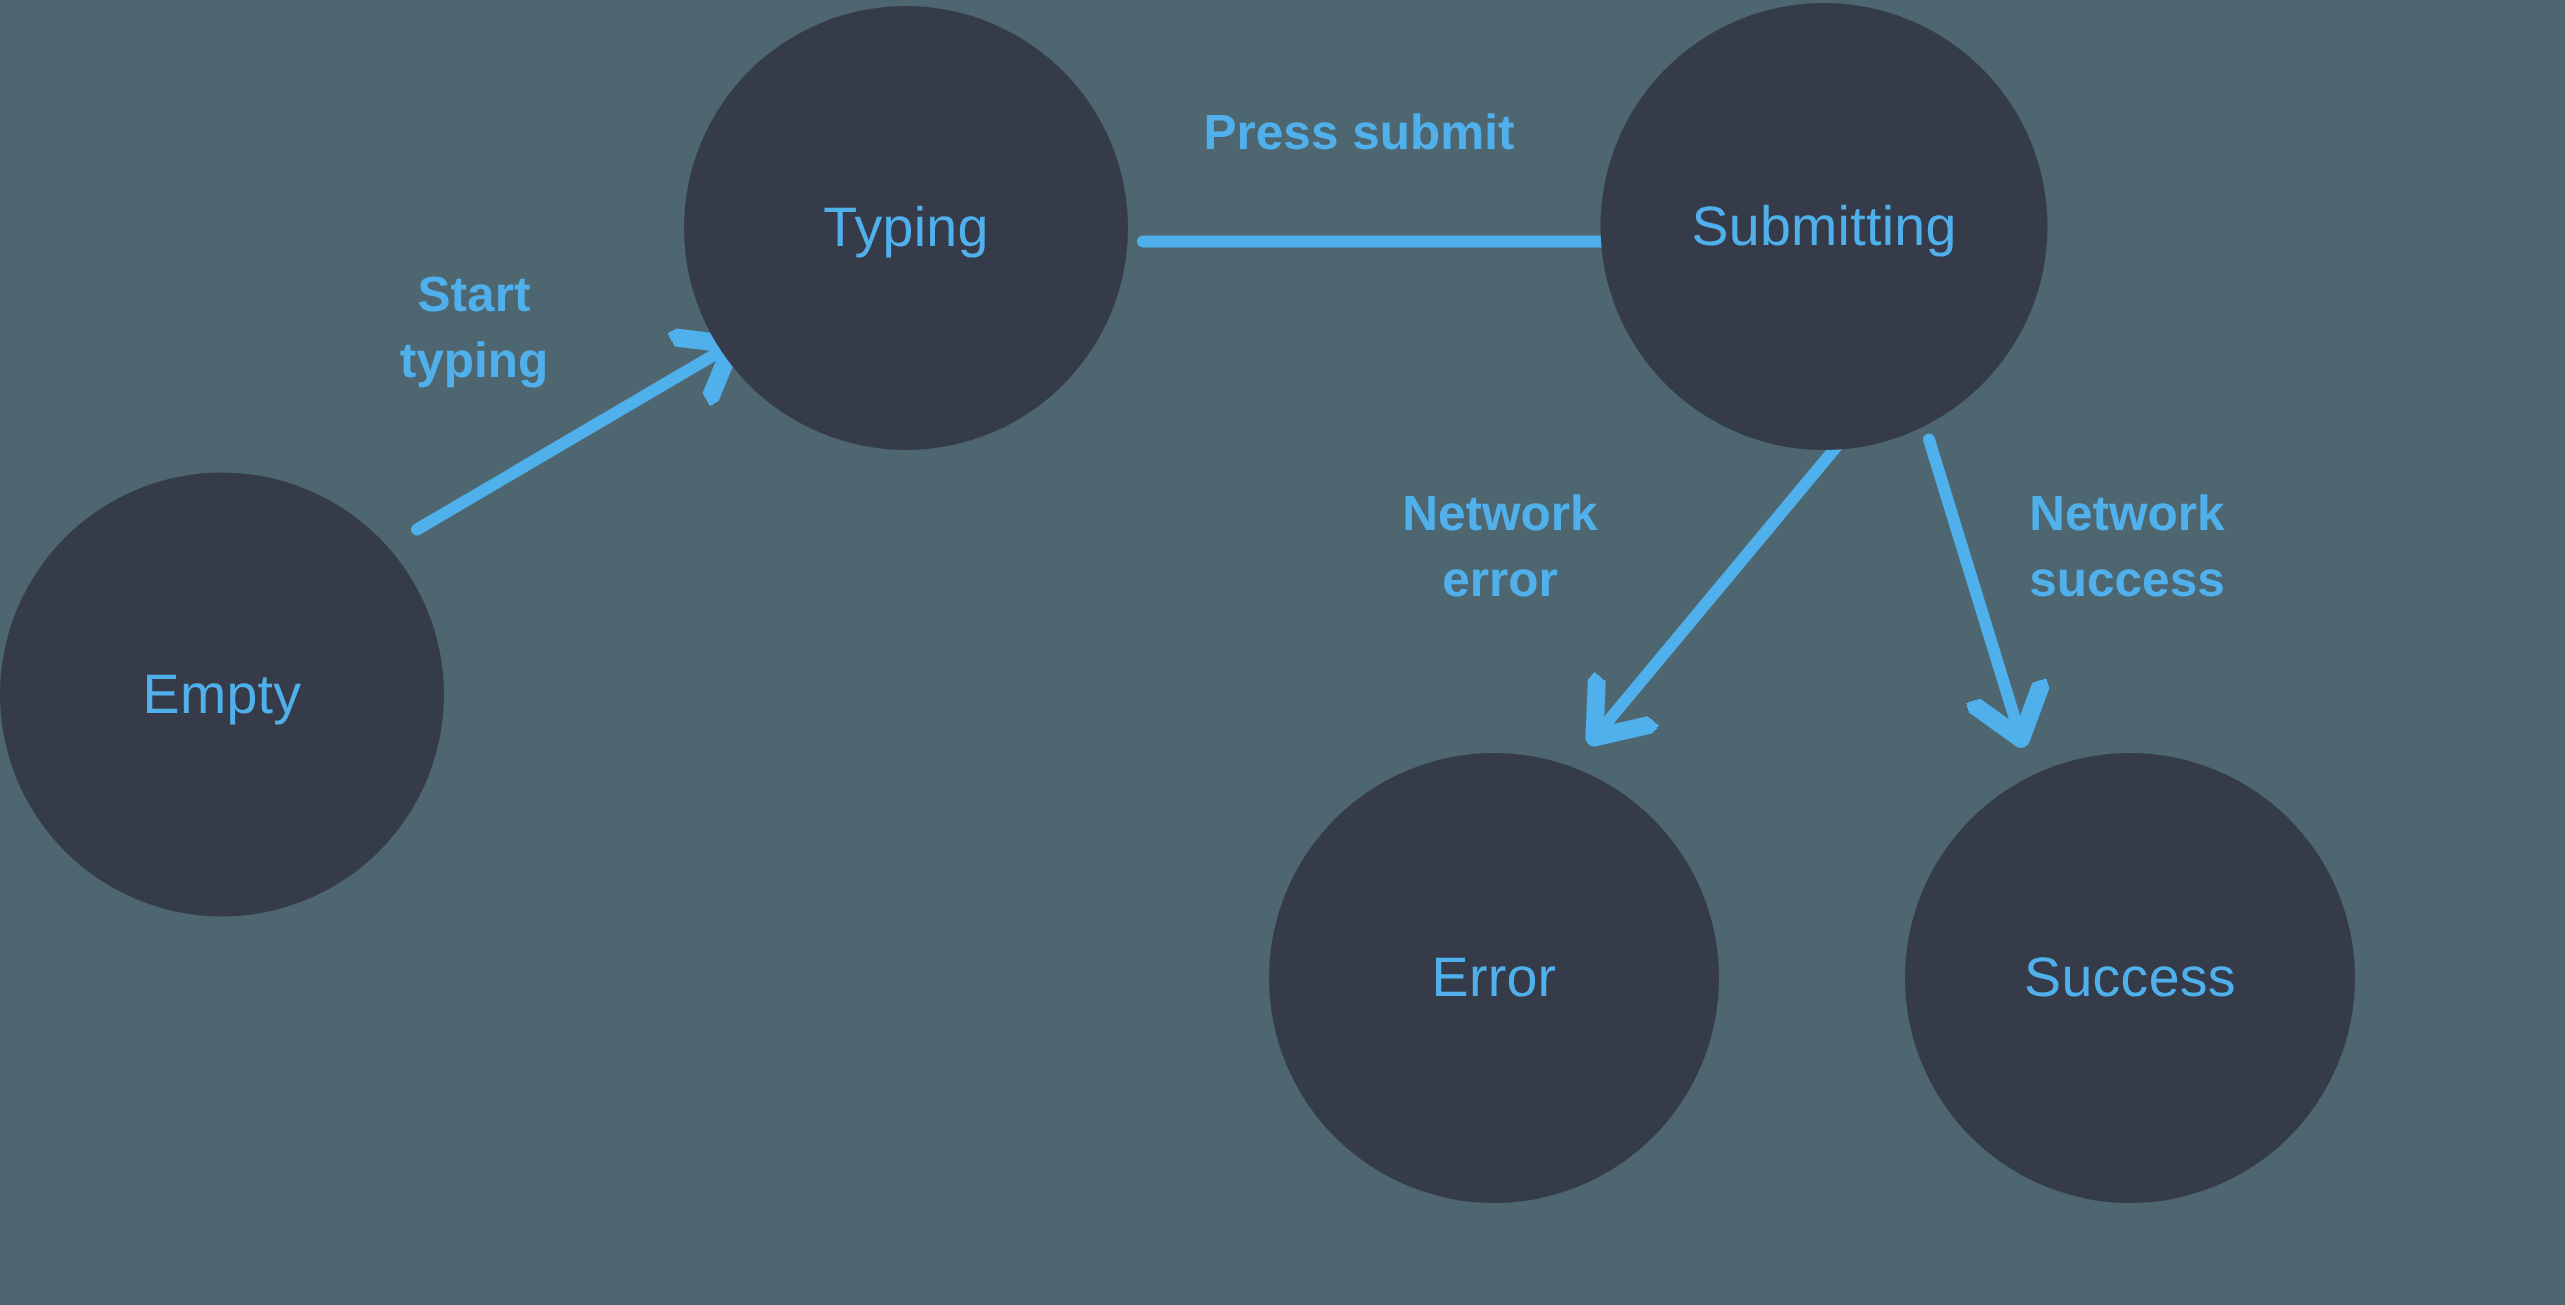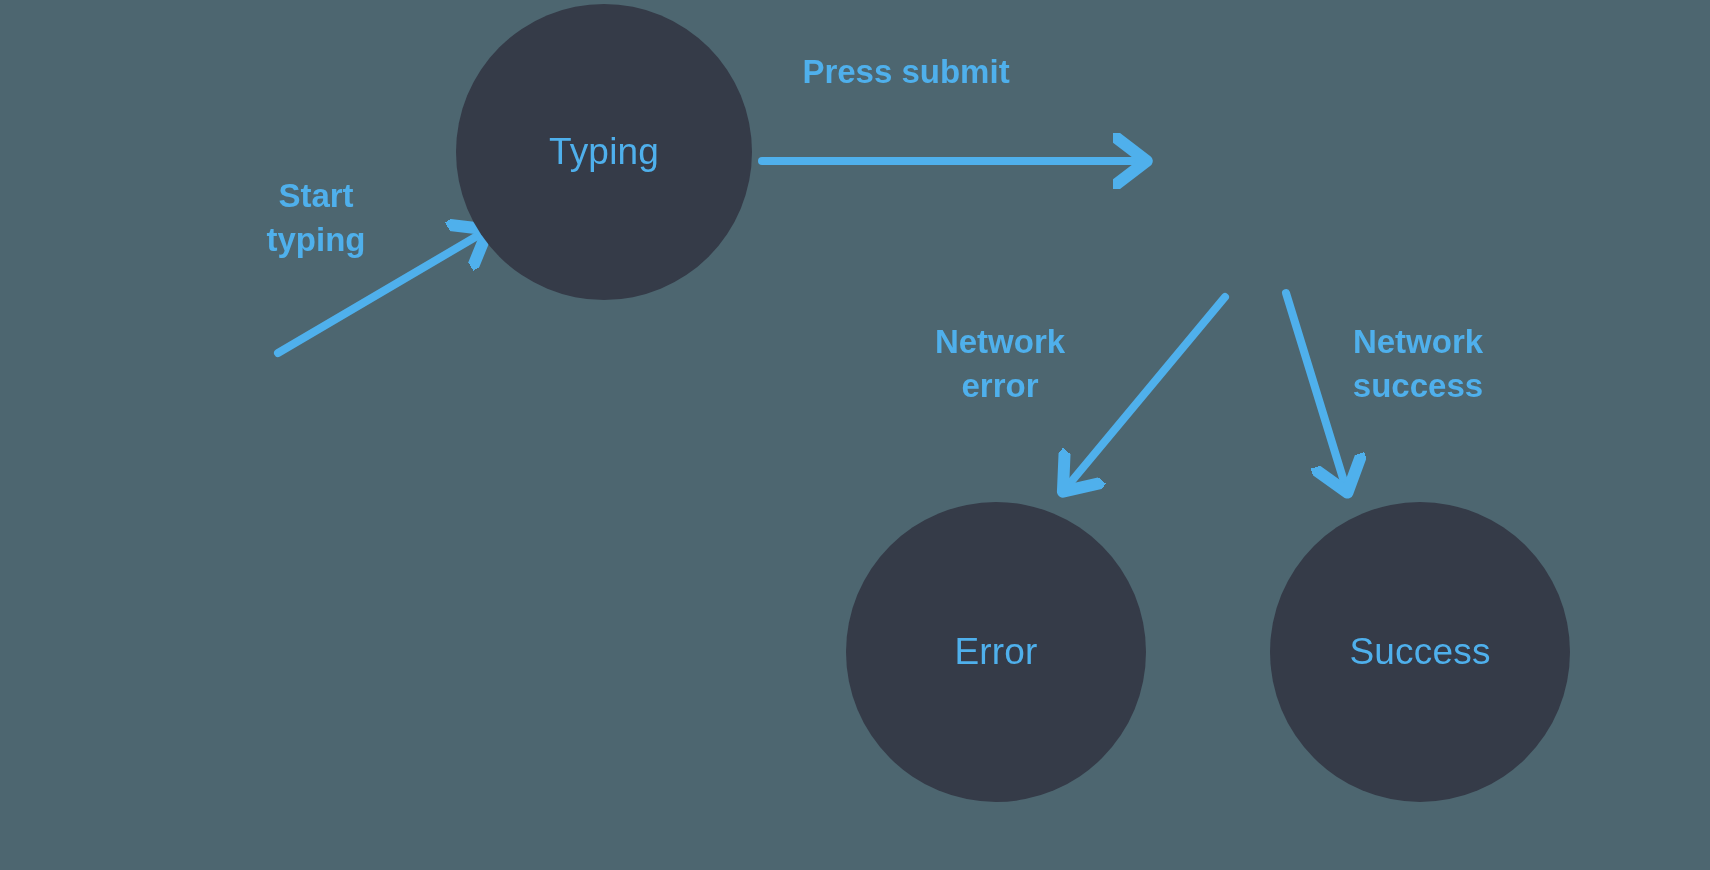--- a/index.html
+++ b/index.html
@@ -64,38 +64,44 @@
 
     <line x1="278" y1="353" x2="484" y2="232" stroke="#4fb0ec" stroke-width="8" stroke-linecap="round" marker-end="url(#arrowhead)"></line>
 
     <line x1="762" y1="161" x2="1142" y2="161" stroke="#4fb0ec" stroke-width="8" stroke-linecap="round" marker-end="url(#arrowhead)"></line>
 
     <line x1="1225" y1="297" x2="1066" y2="488" stroke="#4fb0ec" stroke-width="8" stroke-linecap="round" marker-end="url(#arrowhead)"></line>
 
     <line x1="1286" y1="293" x2="1346" y2="488" stroke="#4fb0ec" stroke-width="8" stroke-linecap="round" marker-end="url(#arrowhead)"></line>
   </svg>
 
+  <div class="state-node" style="left:0px; top:315px; width:296px; height:296px;">
+    <span class="state-label">Empty</span>
+  </div>
 
   <div class="state-node" style="left:456px; top:4px; width:296px; height:296px;">
     <span class="state-label">Typing</span>
   </div>
 
+  <div class="state-node" style="left:1067px; top:2px; width:298px; height:298px;">
+    <span class="state-label">Submitting</span>
+  </div>
 
   <div class="state-node" style="left:846px; top:502px; width:300px; height:300px;">
     <span class="state-label">Error</span>
   </div>
 
   <div class="state-node" style="left:1270px; top:502px; width:300px; height:300px;">
     <span class="state-label">Success</span>
   </div>
 
   <div class="edge-label" style="left:316px; top:218px;">Start
 typing</div>
 
-  <div class="edge-label" style="left:906px; top:72px;">Press submit</div>
+  <div class="edge-label" style="left:906px; top:88px;">Press submit</div>
 
   <div class="edge-label" style="left:1000px; top:364px;">Network
 error</div>
 
   <div class="edge-label" style="left:1418px; top:364px;">Network
 success</div>
 
 </div>
 
 </body></html>

